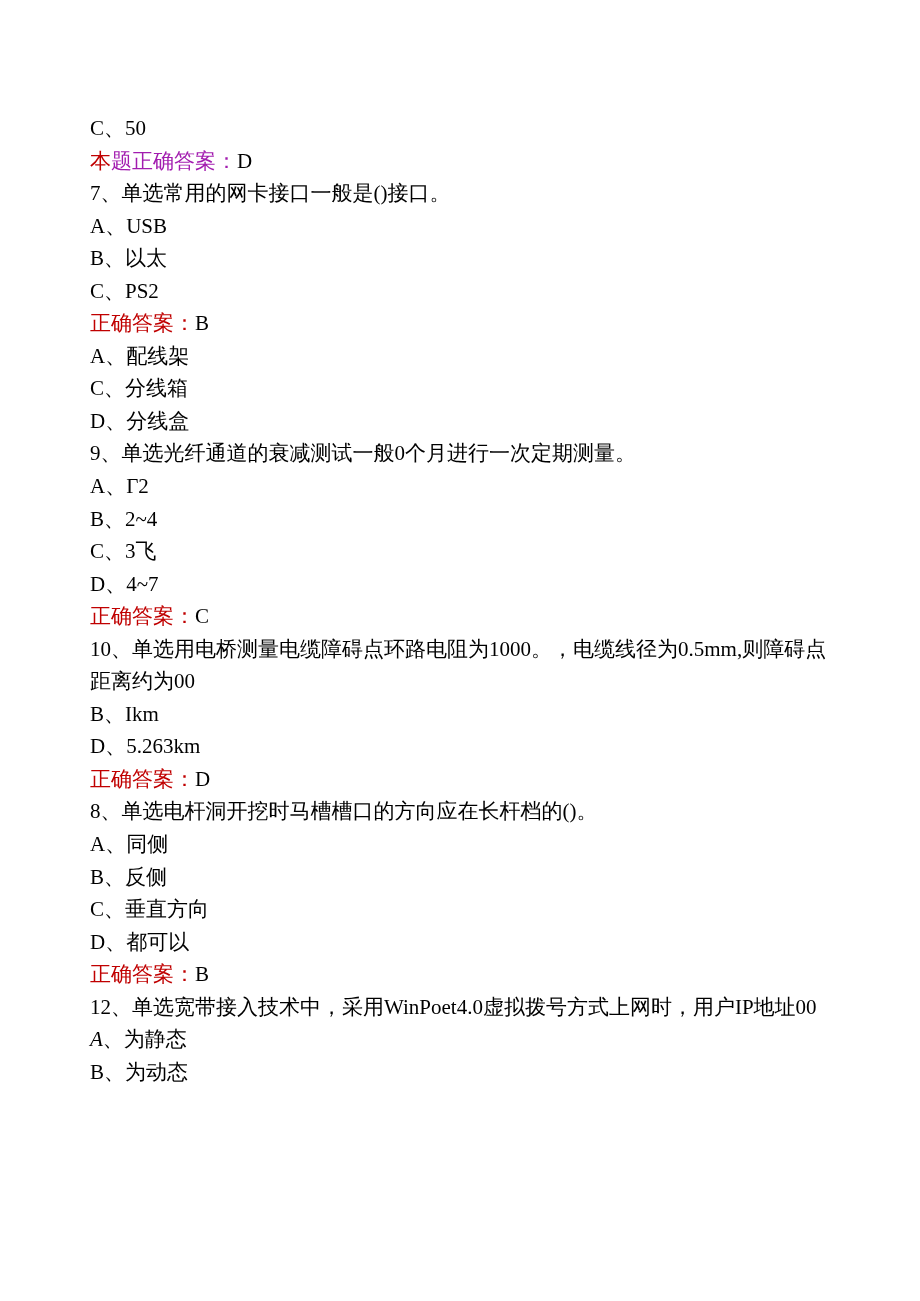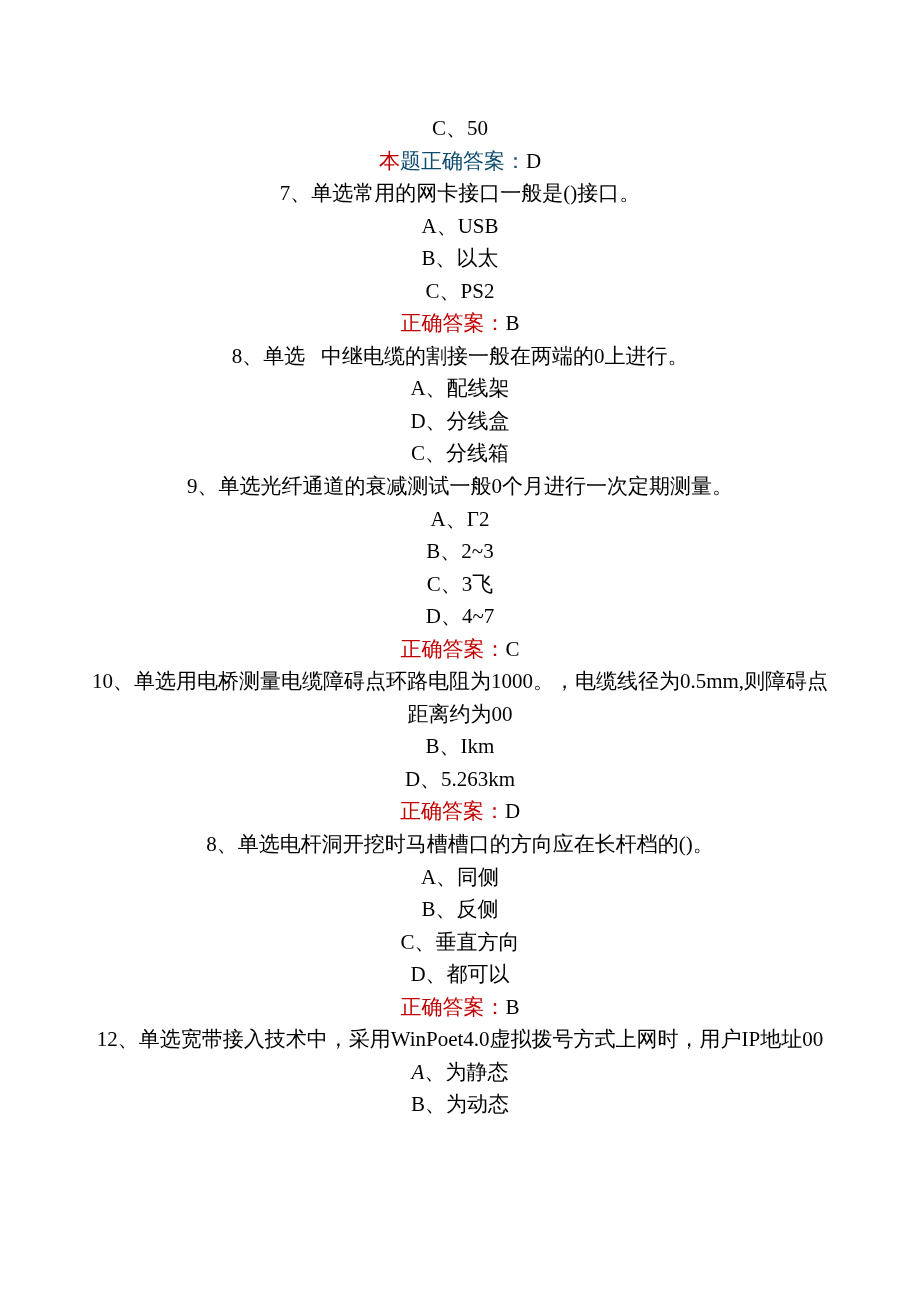--- a/index.html
+++ b/index.html
@@ -12,51 +12,49 @@
     line-height: 1.55;
   }
   .page {
     width: 920px;
     min-height: 1301px;
     padding: 112px 90px 60px 90px;
     box-sizing: border-box;
   }
   .line {
     white-space: pre-wrap;
-    text-align: center;
   }
   .red {
     color: #c00000;
   }
   .black {
-    color: #0c4a6e;
+    color: #a21caf;
   }
   .italic {
     font-style: italic;
   }
 </style>
 </head>
 <body>
 
 <div class="page">
   <div id="content">
       <div class="line">C、50</div>
       <div class="line"><span class="red">本</span><span class="black">题正确答案：</span><span>D</span></div>
       <div class="line">7、单选常用的网卡接口一般是()接口。</div>
       <div class="line">A、USB</div>
       <div class="line">B、以太</div>
       <div class="line">C、PS2</div>
       <div class="line"><span class="red">正确答案：</span><span>B</span></div>
-      <div class="line">8、单选   中继电缆的割接一般在两端的0上进行。</div>
       <div class="line">A、配线架</div>
+      <div class="line">C、分线箱</div>
       <div class="line">D、分线盒</div>
-      <div class="line">C、分线箱</div>
       <div class="line">9、单选光纤通道的衰减测试一般0个月进行一次定期测量。</div>
       <div class="line">A、Γ2</div>
-      <div class="line">B、2~3</div>
+      <div class="line">B、2~4</div>
       <div class="line">C、3飞</div>
       <div class="line">D、4~7</div>
       <div class="line"><span class="red">正确答案：</span><span>C</span></div>
       <div class="line">10、单选用电桥测量电缆障碍点环路电阻为1000。，电缆线径为0.5mm,则障碍点距离约为00</div>
       <div class="line">B、Ikm</div>
       <div class="line">D、5.263km</div>
       <div class="line"><span class="red">正确答案：</span><span>D</span></div>
       <div class="line">8、单选电杆洞开挖时马槽槽口的方向应在长杆档的()。</div>
       <div class="line">A、同侧</div>
       <div class="line">B、反侧</div>

